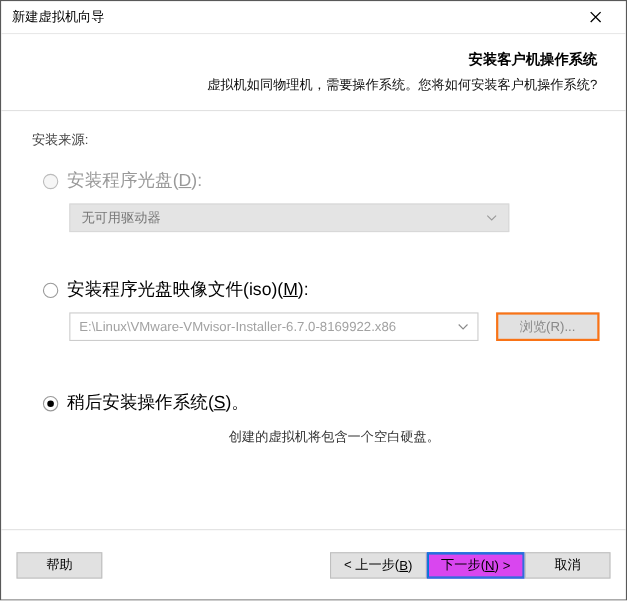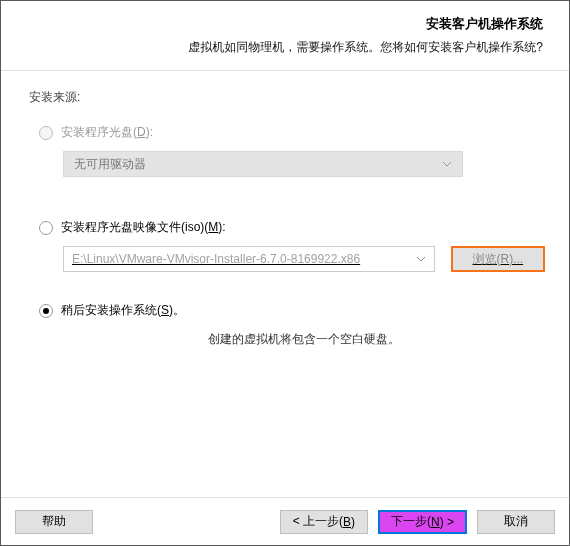--- a/index.html
+++ b/index.html
@@ -66,21 +66,21 @@
   }
   .radio.disabled { border-color: #bbb; background: #f6f6f6; }
   .radio.selected::after {
     content: "";
     position: absolute;
     width: 6px; height: 6px;
     background: #000;
     border-radius: 50%;
     top: 3px; left: 3px;
   }
-  .radio-label { font-size: 12px; }
+  .radio-label { font-size: 16px; }
   .radio-label.disabled { color: #999; }
   .radio-label .u { text-decoration: underline; }
   .dropdown {
     margin-left: 34px;
     margin-top: 4px;
     margin-bottom: 42px;
     width: 400px;
     height: 26px;
     background: #e4e4e4;
     border: 1px solid #d8d8d8;
@@ -92,23 +92,22 @@
   }
   .dropdown .chev {
     margin-left: auto;
     color: #999;
   }
   .input-row {
     display: flex;
     align-items: center;
     margin-left: 34px;
     margin-top: 6px;
-    margin-bottom: 30px;
+    margin-bottom: 46px;
     gap: 16px;
-    text-decoration: underline;
   }
   .text-input {
     width: 378px;
     height: 26px;
     border: 1px solid #ccc;
     background: #fff;
     color: #a2a2a2;
     padding: 0 8px;
     display: flex;
     align-items: center;
@@ -128,26 +127,26 @@
     align-items: center;
     justify-content: center;
   }
   .hint {
     margin-left: 34px;
     margin-top: 12px;
     color: #333;
     text-align: center;
   }
   .footer {
-    height: 48px;
+    height: 64px;
     border-top: 1px solid #e1e1e1;
     display: flex;
     align-items: center;
     padding: 0 14px;
-    gap: 10px;
+    gap: 0;
   }
   .footer .spacer { flex: 1; }
   .btn {
     height: 24px;
     min-width: 78px;
     border: 1px solid #bfbfbf;
     background: #e1e1e1;
     display: flex;
     align-items: center;
     justify-content: center;
@@ -161,20 +160,28 @@
     background: #d946ef;
   }
   .btn .u { text-decoration: underline; }
   .chev svg { display: block; }
 </style>
 </head>
 <body>
 
 <div class="window">
 
+  <div class="titlebar">
+    <div class="titlebar-title">新建虚拟机向导</div>
+    <div class="titlebar-close">
+      <svg width="11" height="11" viewBox="0 0 11 11">
+          <path d="M1 1 L10 10 M10 1 L1 10" stroke="#000" stroke-width="1.2" fill="none"></path>
+        </svg>
+    </div>
+  </div>
 
   <div class="header">
     <div class="header-title">安装客户机操作系统</div>
     <div class="header-desc">虚拟机如同物理机，需要操作系统。您将如何安装客户机操作系统?</div>
   </div>
   <div class="divider"></div>
 
   <div class="content">
     <div class="section-label">安装来源:</div>
 

